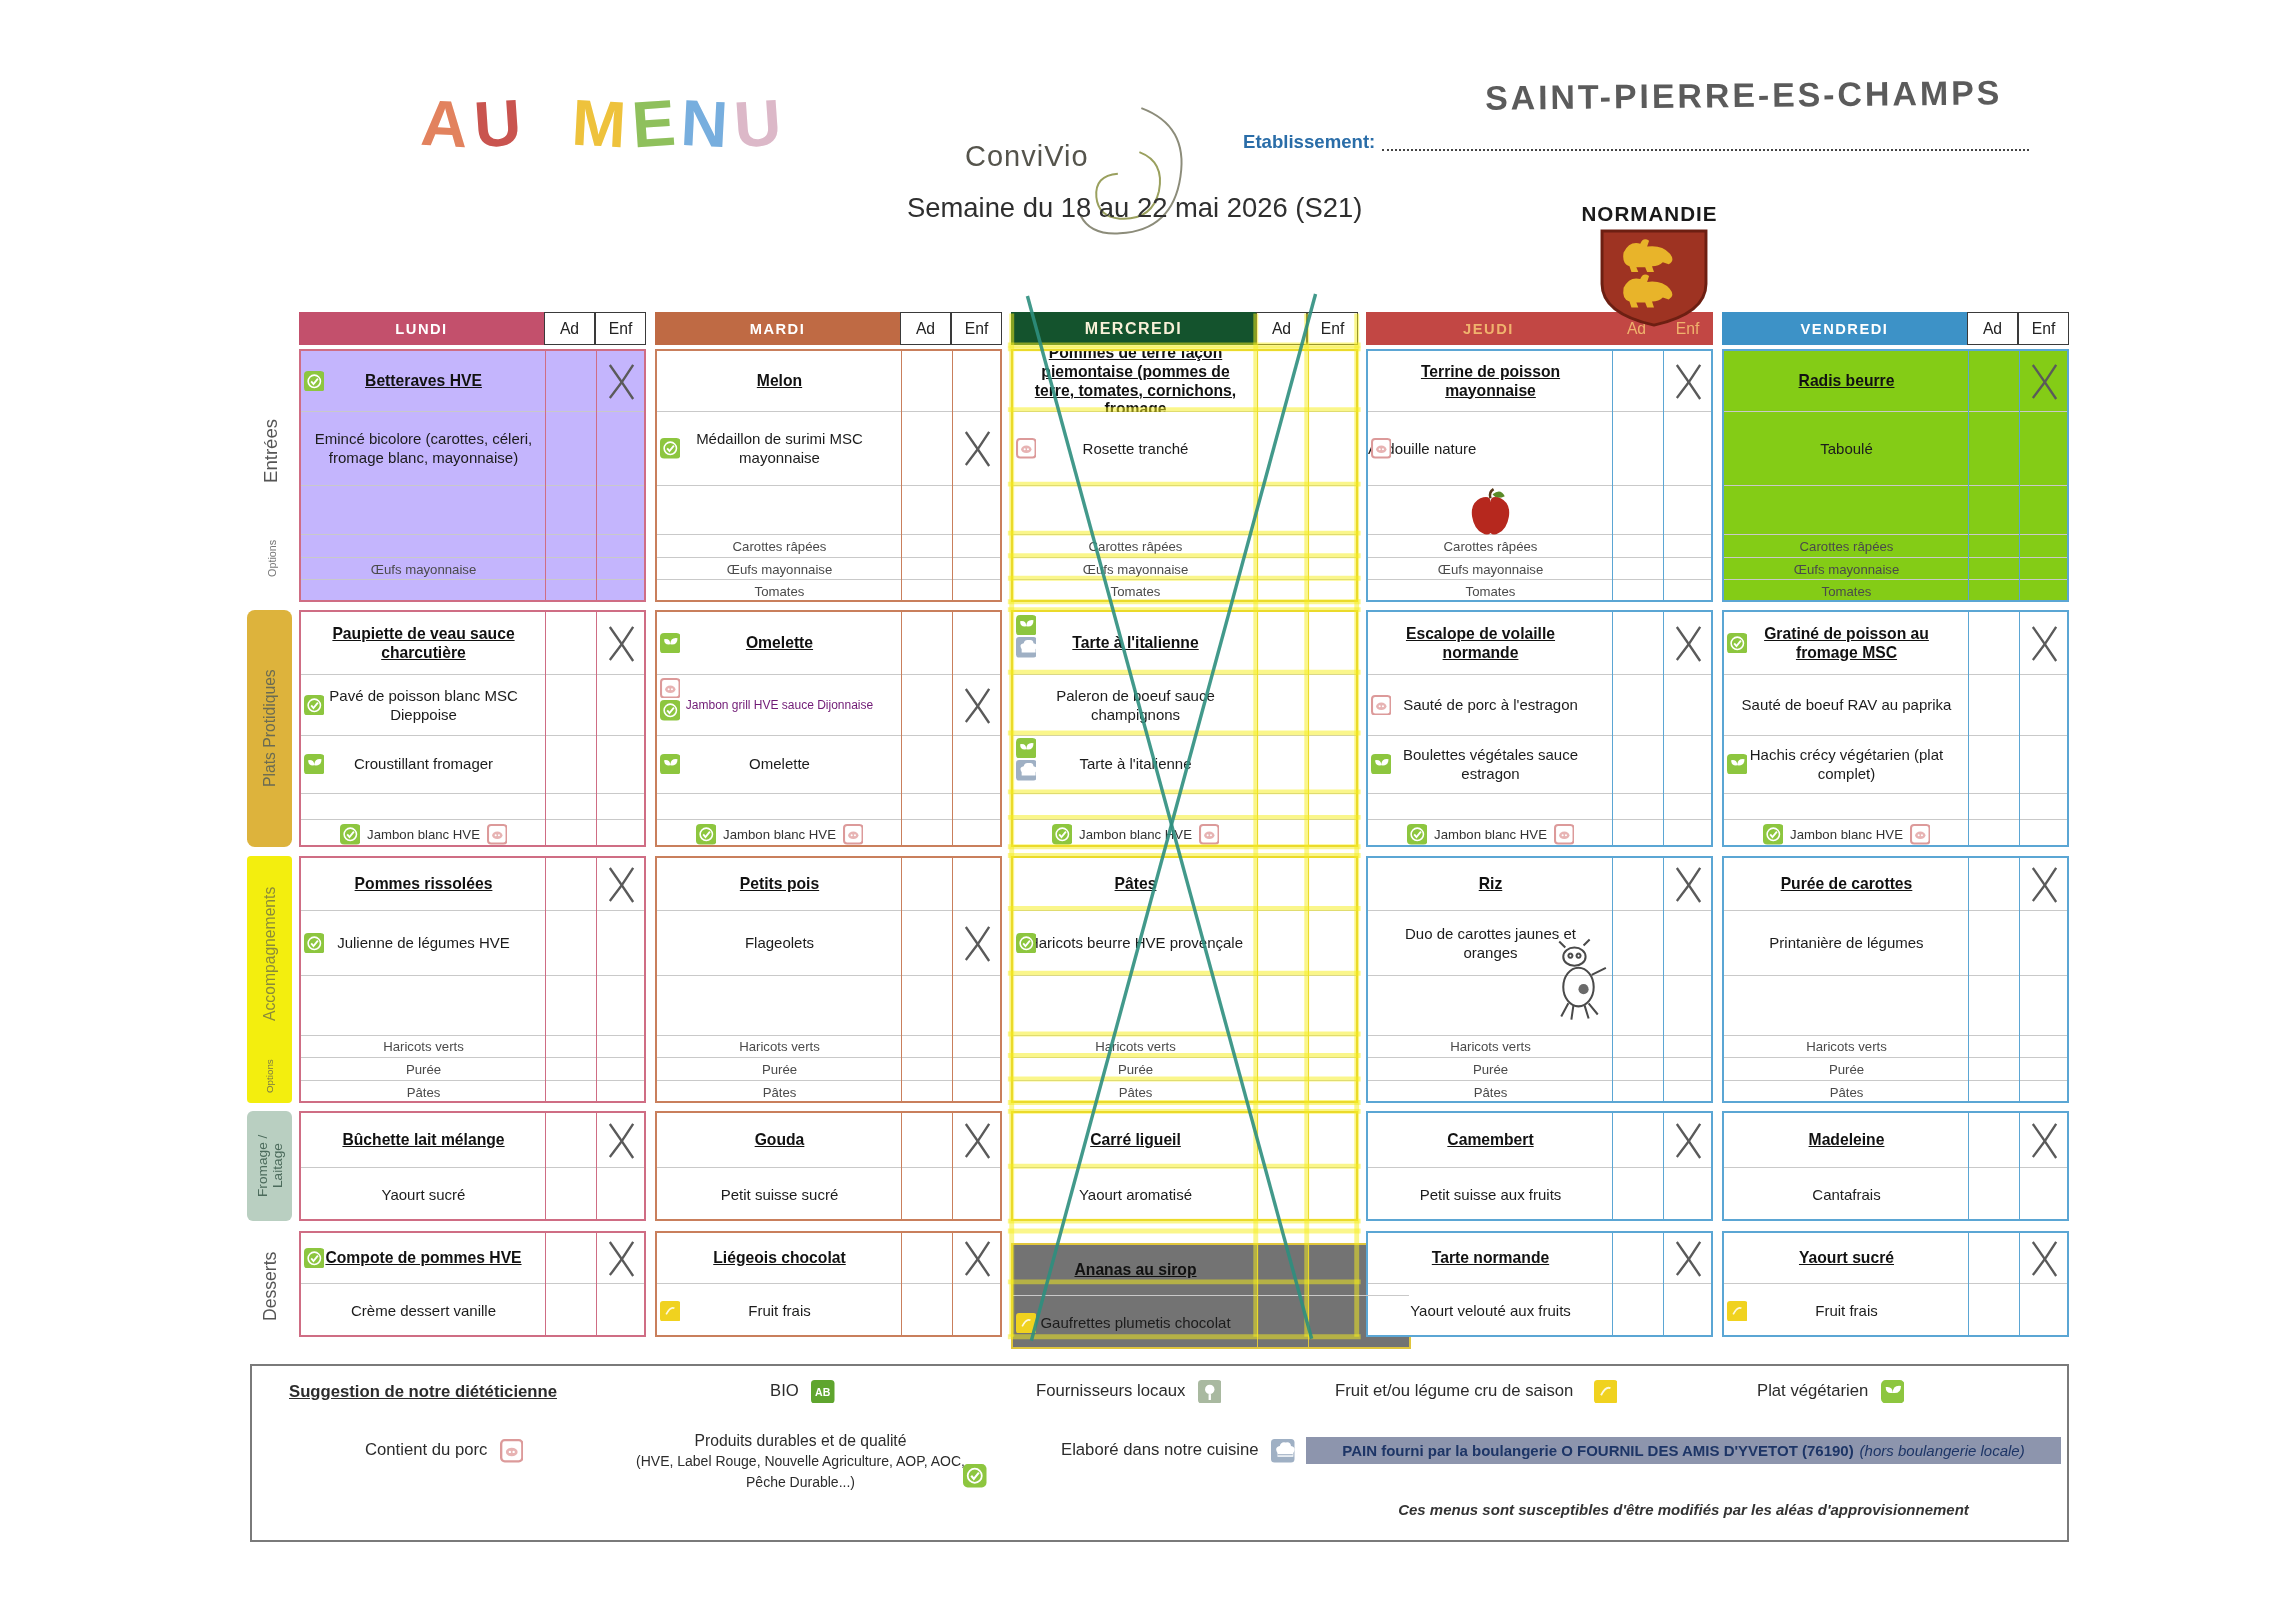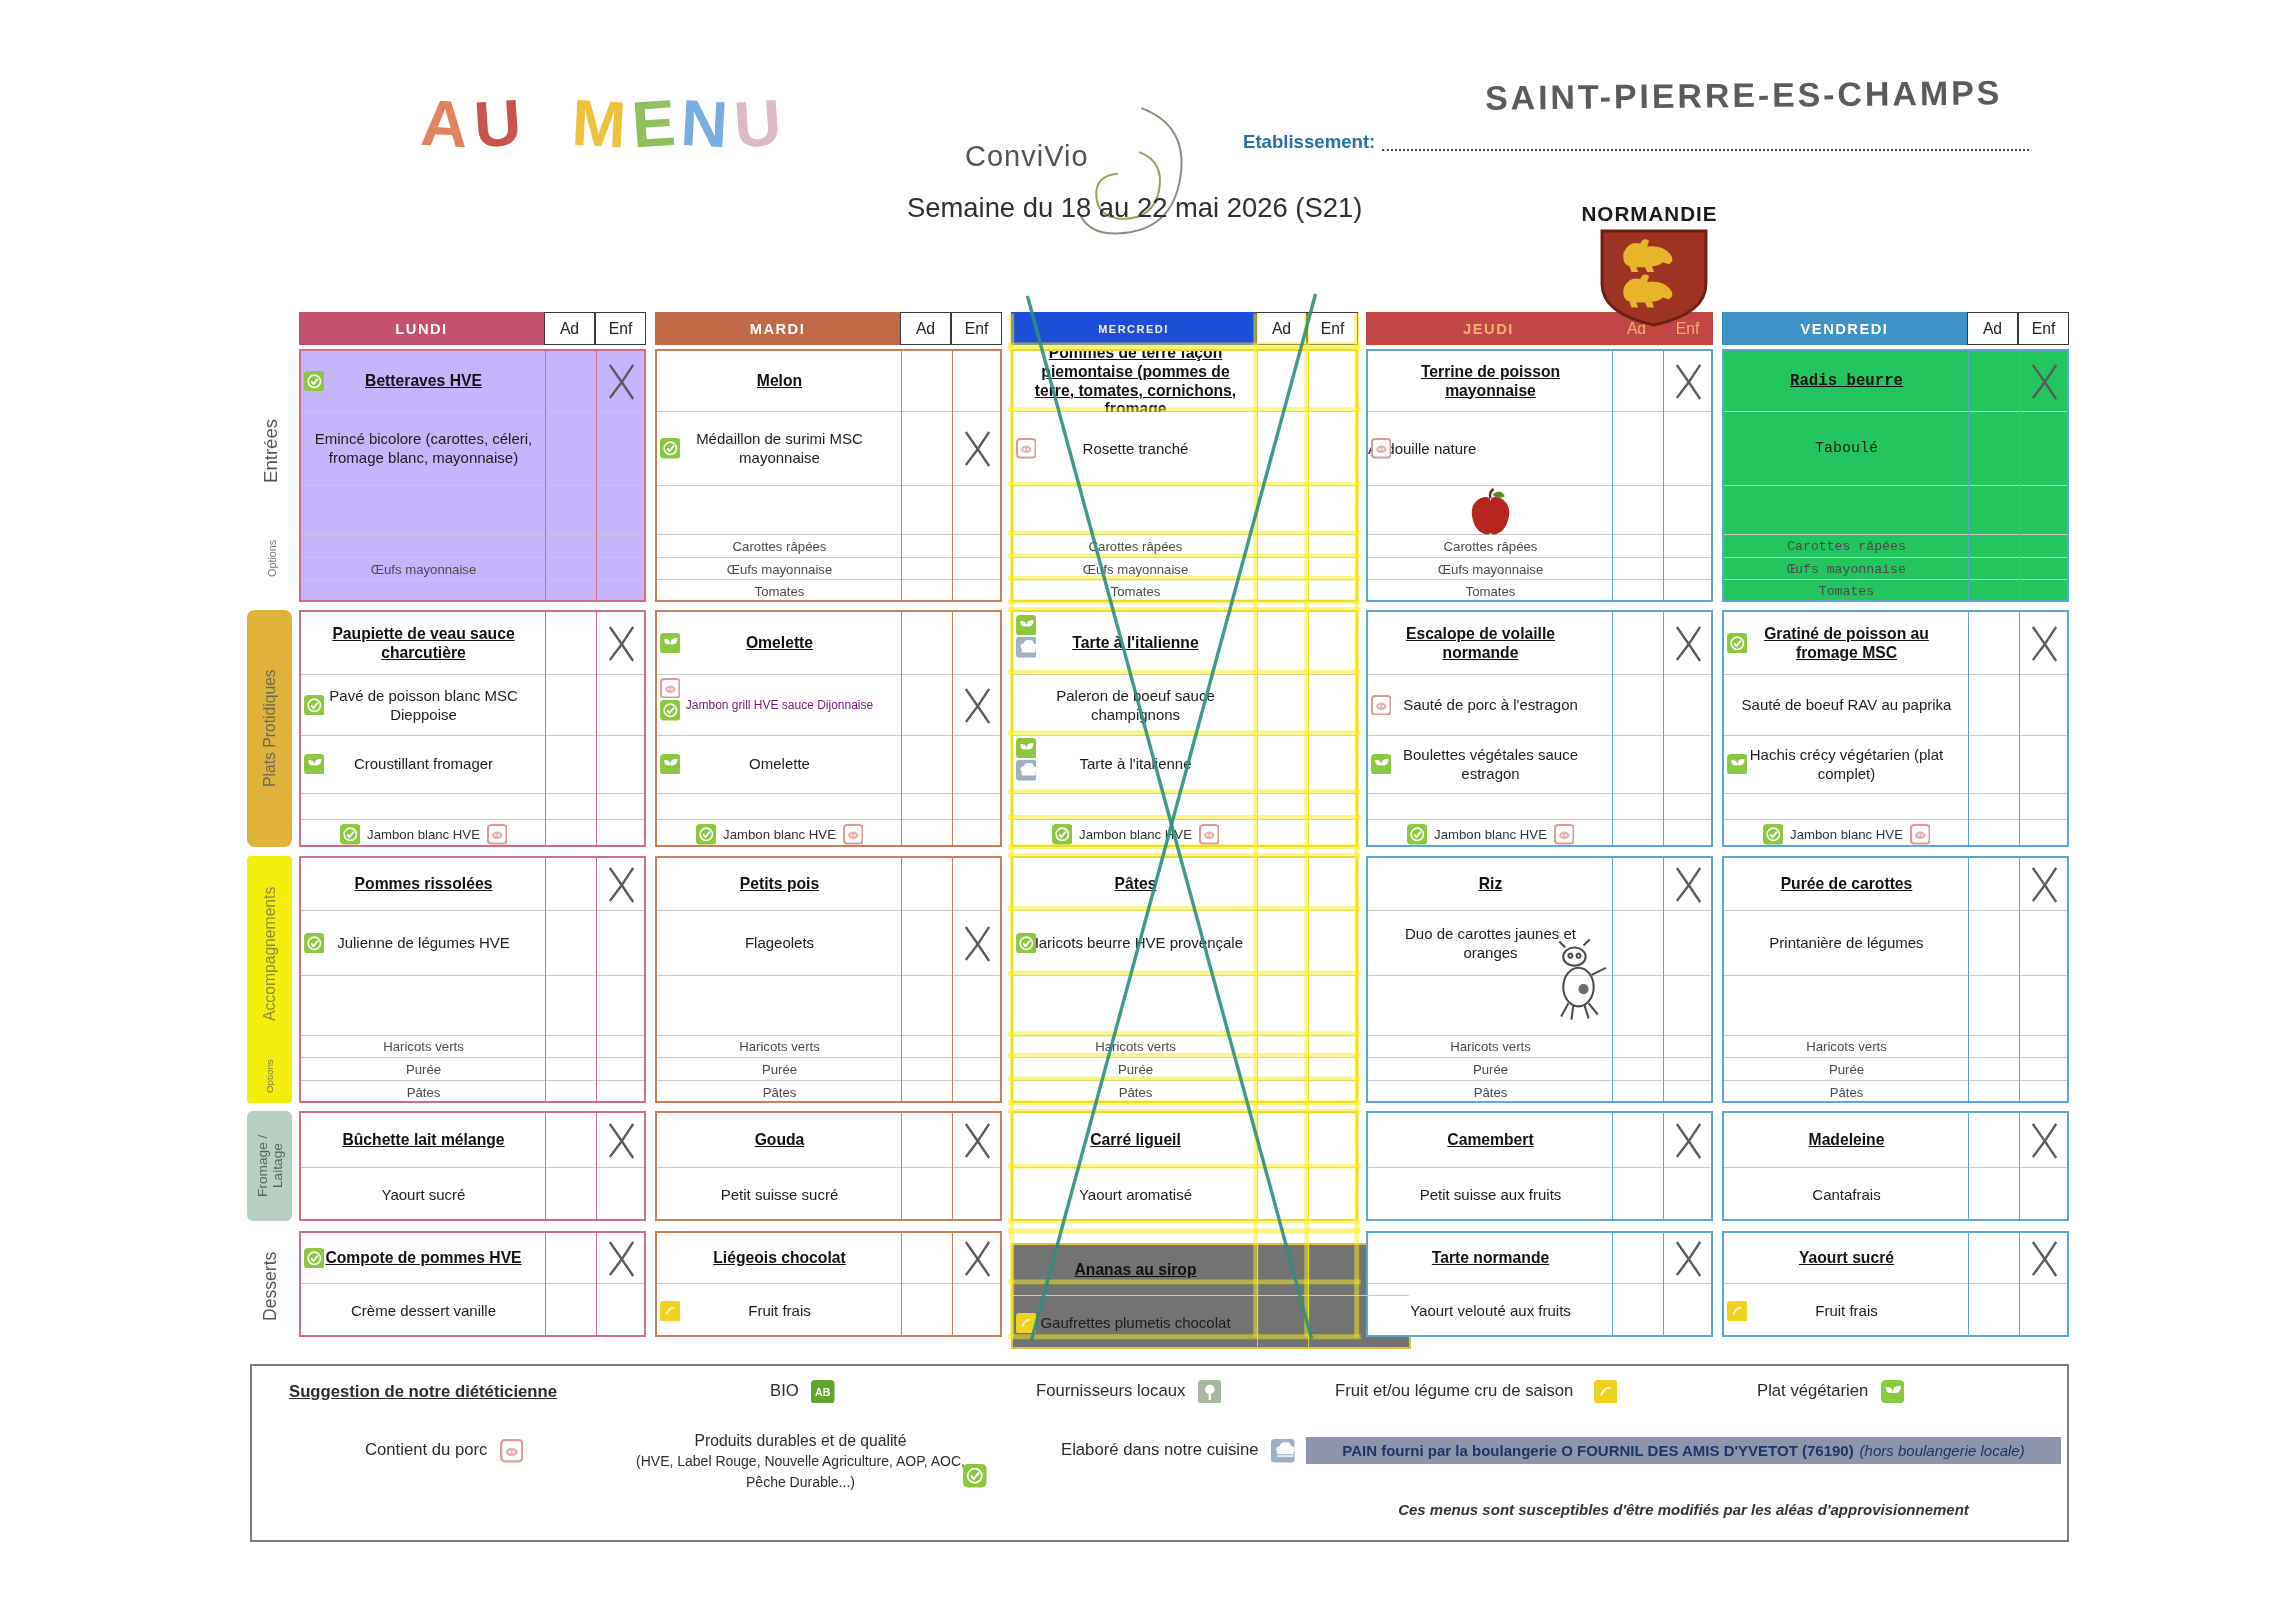--- a/index.html
+++ b/index.html
@@ -408,21 +408,21 @@
           <span style="display:block;line-height:0;">
             <svg width="20.6" height="20.6" viewBox="0 0 20 20">
               <rect width="20" height="20" rx="3" fill="#f0d21f"></rect>
               <path d="M6 13 q4 -8 8 -6" stroke="#fff" stroke-width="1.6" fill="none" opacity=".85"></path>
             </svg>
           </span>
         </div>
         <span class="menu-item-label" style="font-size: 15px; color: rgb(28, 28, 28); line-height: 1.25;">Fruit frais</span>
       </div>
     </div>
-    <div style="position: absolute; left: 1011px; top: 312px; width: 245px; height: 33px; background: #1d4ed8; color: rgb(248, 241, 216); display: flex; align-items: center; justify-content: center; font-size: 11px; font-weight: bold; letter-spacing: 1.5px;">MERCREDI</div>
+    <div style="position: absolute; left: 1011px; top: 312px; width: 245px; height: 33px; background: #14532d; color: rgb(248, 241, 216); display: flex; align-items: center; justify-content: center; font-size: 16px; font-weight: bold; letter-spacing: 1.5px;">MERCREDI</div>
     <div style="position: absolute; left: 1256px; top: 312px; width: 51px; height: 33px; background: rgb(255, 255, 255); color: rgb(34, 34, 34); border: 1.5px solid rgb(58, 58, 58); box-sizing: border-box; display: flex; align-items: center; justify-content: center; font-size: 15.7px;">Ad</div>
     <div style="position: absolute; left: 1307px; top: 312px; width: 51px; height: 33px; background: rgb(255, 255, 255); color: rgb(34, 34, 34); border: 1.5px solid rgb(58, 58, 58); box-sizing: border-box; display: flex; align-items: center; justify-content: center; font-size: 15.7px;">Enf</div>
     <div style="position: absolute; left: 1011px; top: 349px; width: 347px; height: 253px; border: 2px solid rgb(224, 197, 60); box-sizing: border-box; background: rgb(255, 255, 255);">
       <div style="position: absolute; left: 0px; top: 60px; width: 100%; height: 0px; border-top: 1px solid rgb(201, 201, 201); z-index: 1;"></div>
       <div style="position: absolute; left: 0px; top: 134px; width: 100%; height: 0px; border-top: 1px solid rgb(201, 201, 201); z-index: 1;"></div>
       <div style="position: absolute; left: 0px; top: 183px; width: 100%; height: 0px; border-top: 1px solid rgb(201, 201, 201); z-index: 1;"></div>
       <div style="position: absolute; left: 0px; top: 206px; width: 100%; height: 0px; border-top: 1px solid rgb(201, 201, 201); z-index: 1;"></div>
       <div style="position: absolute; left: 0px; top: 228px; width: 100%; height: 0px; border-top: 1px solid rgb(201, 201, 201); z-index: 1;"></div>
       <div style="position: absolute; left: 244px; top: 0px; width: 0px; height: 100%; border-left: 1.5px solid rgb(224, 197, 60); z-index: 1;"></div>
       <div style="position: absolute; left: 295px; top: 0px; width: 0px; height: 100%; border-left: 1.5px solid rgb(224, 197, 60); z-index: 1;"></div>
@@ -763,21 +763,21 @@
           <path d="M30 4 Q19 22 6 38" stroke="#5a5a5a" stroke-width="2.4" fill="none"></path>
         </svg>
       </div>
       <div style="position: absolute; left: 0px; top: 51px; width: 245px; height: 55px; display: flex; align-items: center; justify-content: center; text-align: center; overflow: hidden; z-index: 2; padding: 0px 9.8px; box-sizing: border-box;">
         <span class="menu-item-label" style="font-size: 15px; color: rgb(28, 28, 28); line-height: 1.25;">Yaourt velouté aux fruits</span>
       </div>
     </div>
     <div style="position: absolute; left: 1722px; top: 312px; width: 245px; height: 33px; background: rgb(61, 146, 199); color: rgb(255, 255, 255); display: flex; align-items: center; justify-content: center; font-size: 14.7px; font-weight: bold; letter-spacing: 1.5px;">VENDREDI</div>
     <div style="position: absolute; left: 1967px; top: 312px; width: 51px; height: 33px; background: rgb(255, 255, 255); color: rgb(34, 34, 34); border: 1.5px solid rgb(58, 58, 58); box-sizing: border-box; display: flex; align-items: center; justify-content: center; font-size: 15.7px;">Ad</div>
     <div style="position: absolute; left: 2018px; top: 312px; width: 51px; height: 33px; background: rgb(255, 255, 255); color: rgb(34, 34, 34); border: 1.5px solid rgb(58, 58, 58); box-sizing: border-box; display: flex; align-items: center; justify-content: center; font-size: 15.7px;">Enf</div>
-    <div style="position: absolute; left: 1722px; top: 349px; width: 347px; height: 253px; border: 2px solid rgb(91, 166, 212); box-sizing: border-box; background: #22c55e; font-family: Liberation Mono, monospace;">
+    <div style="position: absolute; left: 1722px; top: 349px; width: 347px; height: 253px; border: 2px solid rgb(91, 166, 212); box-sizing: border-box; background: #84cc16;">
       <div style="position: absolute; left: 0px; top: 60px; width: 100%; height: 0px; border-top: 1px solid rgb(201, 201, 201); z-index: 1;"></div>
       <div style="position: absolute; left: 0px; top: 134px; width: 100%; height: 0px; border-top: 1px solid rgb(201, 201, 201); z-index: 1;"></div>
       <div style="position: absolute; left: 0px; top: 183px; width: 100%; height: 0px; border-top: 1px solid rgb(201, 201, 201); z-index: 1;"></div>
       <div style="position: absolute; left: 0px; top: 206px; width: 100%; height: 0px; border-top: 1px solid rgb(201, 201, 201); z-index: 1;"></div>
       <div style="position: absolute; left: 0px; top: 228px; width: 100%; height: 0px; border-top: 1px solid rgb(201, 201, 201); z-index: 1;"></div>
       <div style="position: absolute; left: 244px; top: 0px; width: 0px; height: 100%; border-left: 1.5px solid rgb(91, 166, 212); z-index: 1;"></div>
       <div style="position: absolute; left: 295px; top: 0px; width: 0px; height: 100%; border-left: 1.5px solid rgb(91, 166, 212); z-index: 1;"></div>
       <div style="position: absolute; left: 0px; top: 0px; width: 245px; height: 61px; display: flex; align-items: center; justify-content: center; text-align: center; overflow: hidden; z-index: 2; padding: 0px 9.8px; box-sizing: border-box;">
         <span class="menu-item-label" style="font-size: 15.7px; font-weight: bold; text-decoration: underline; color: rgb(17, 17, 17); line-height: 1.2;">Radis beurre</span>
       </div>

